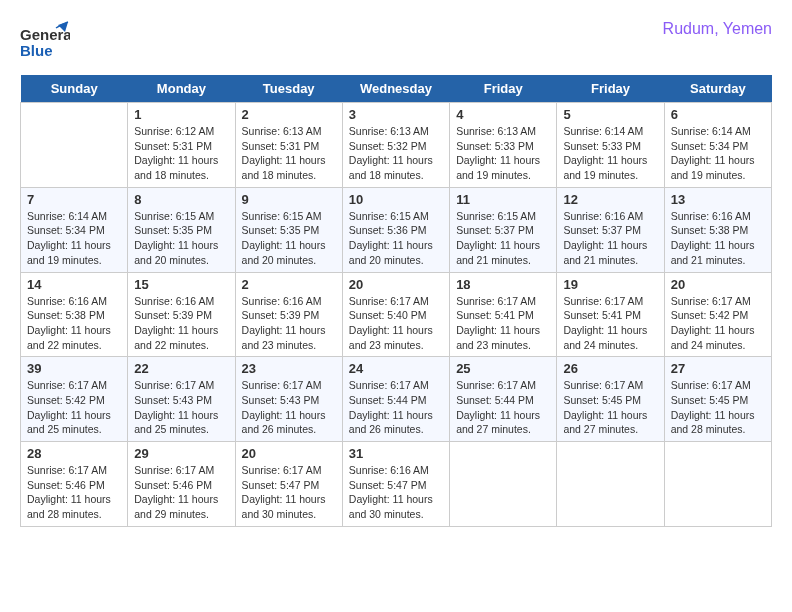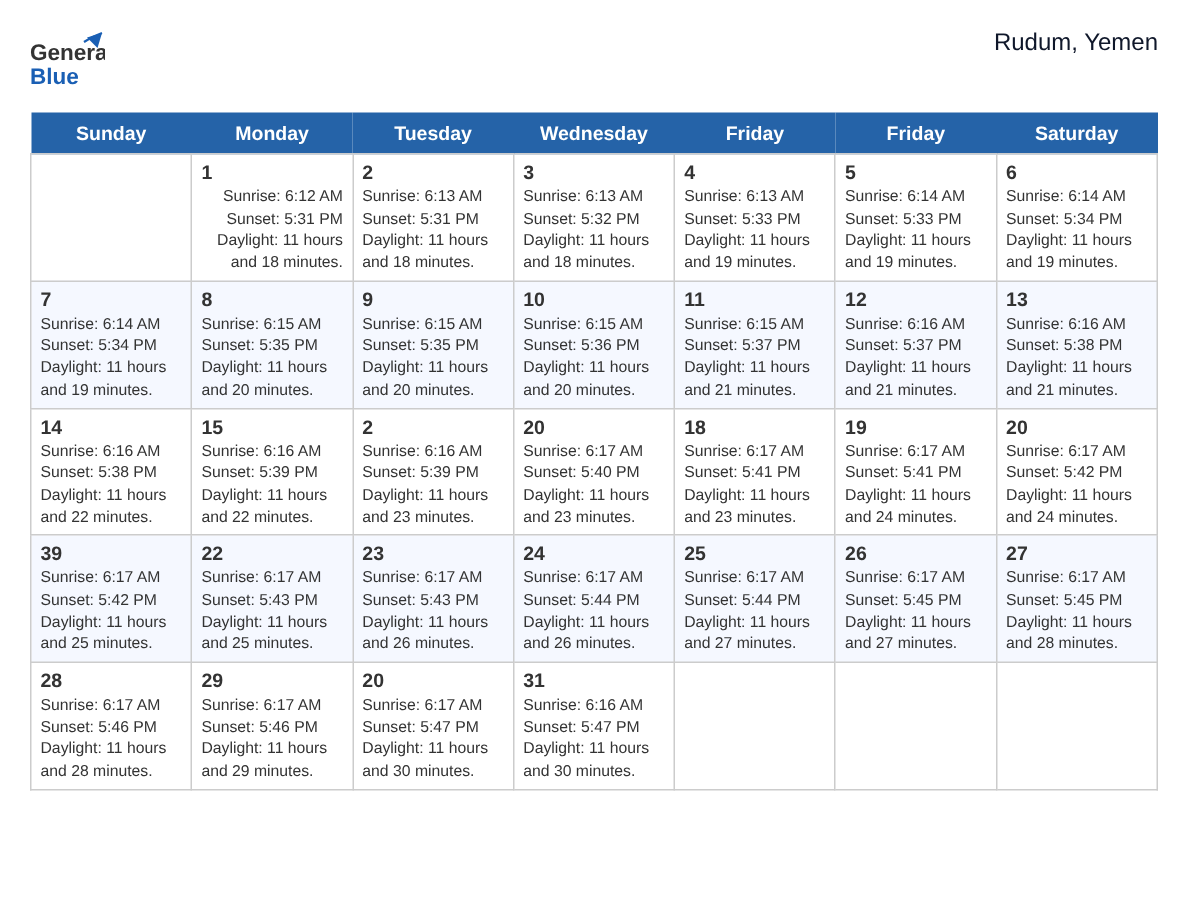--- a/index.html
+++ b/index.html
@@ -24,21 +24,21 @@
     .title-block {
       text-align: right;
     }
     .month-title {
       font-size: 36px;
       font-weight: bold;
       color: #333;
     }
     .location {
       font-size: 16px;
-      color: #0f172a;
+      color: #8b5cf6;
     }
     table {
       width: 100%;
       border-collapse: collapse;
       table-layout: fixed;
     }
     th {
       background-color: #2563a8;
       color: #fff;
       text-align: center;
@@ -103,21 +103,21 @@
         <th>Friday</th>
         <th>Friday</th>
         <th>Saturday</th>
       </tr>
   </thead>
   <tbody id="calendar-body">
   <tr>
         <td class="empty"></td>
         <td>
           <span class="day-num">1</span>
-          <div class="day-info" style="white-space: pre-line; text-align: right;">Sunrise: 6:12 AM
+          <div class="day-info" style="white-space: pre-line;">Sunrise: 6:12 AM
 Sunset: 5:31 PM
 Daylight: 11 hours
 and 18 minutes.</div>
         </td>
         <td>
           <span class="day-num">2</span>
           <div class="day-info" style="white-space: pre-line;">Sunrise: 6:13 AM
 Sunset: 5:31 PM
 Daylight: 11 hours
 and 18 minutes.</div>

